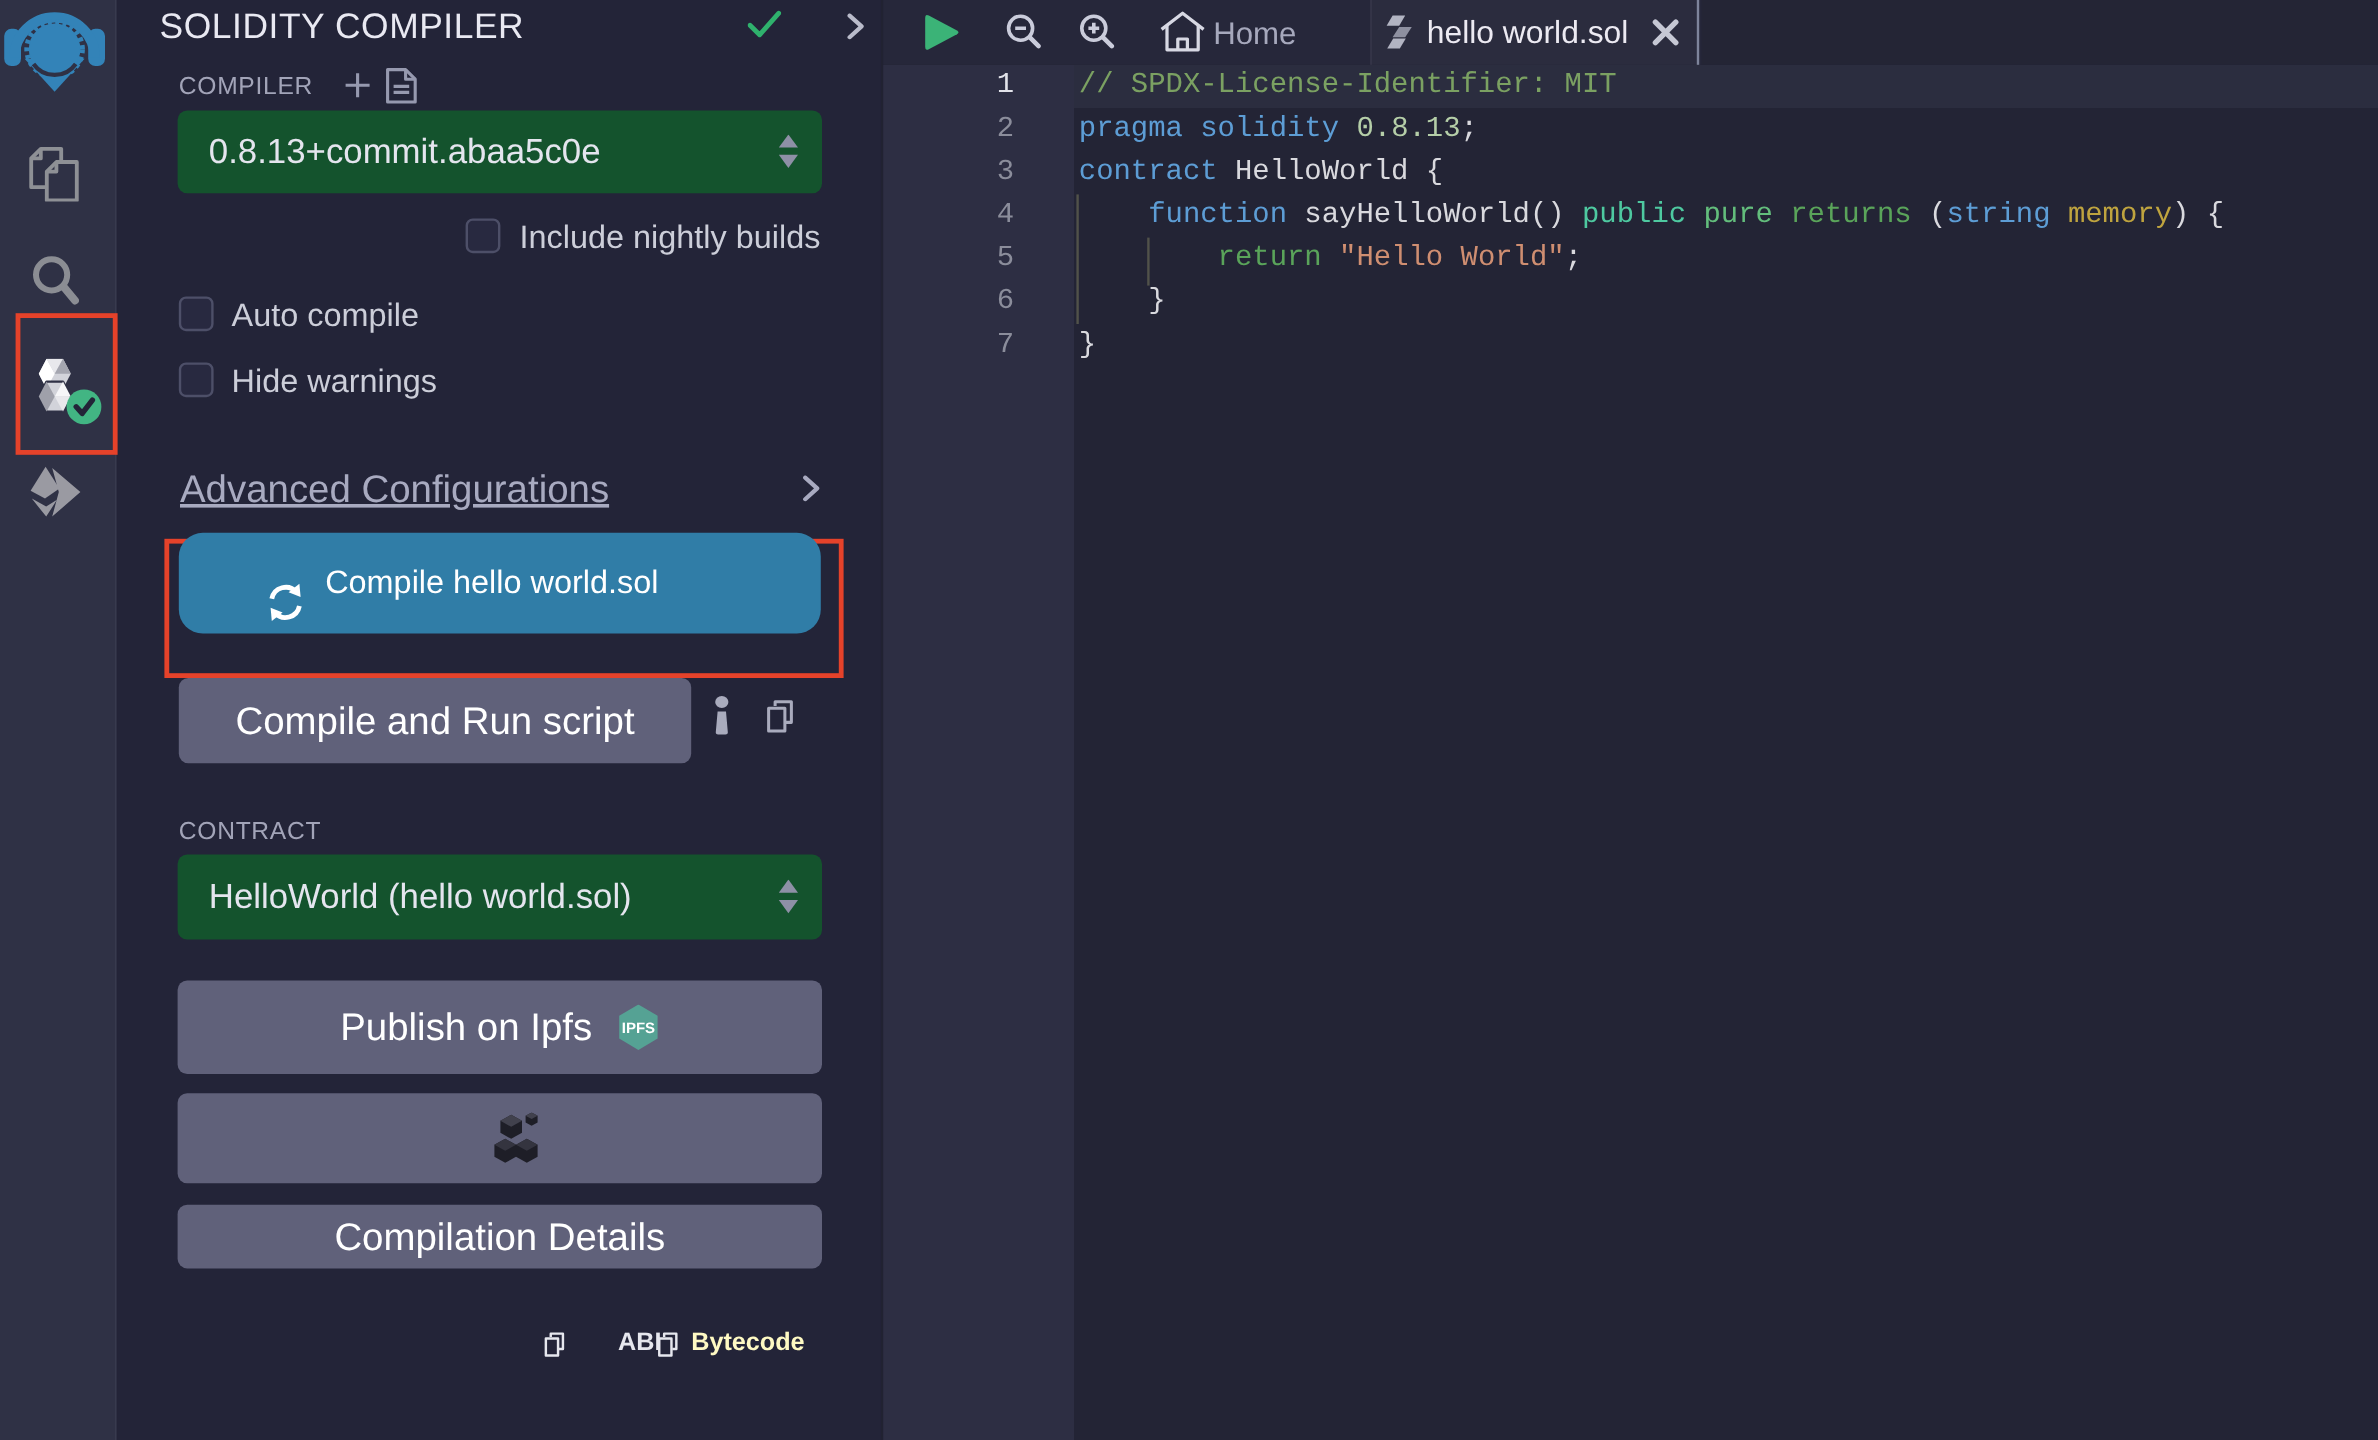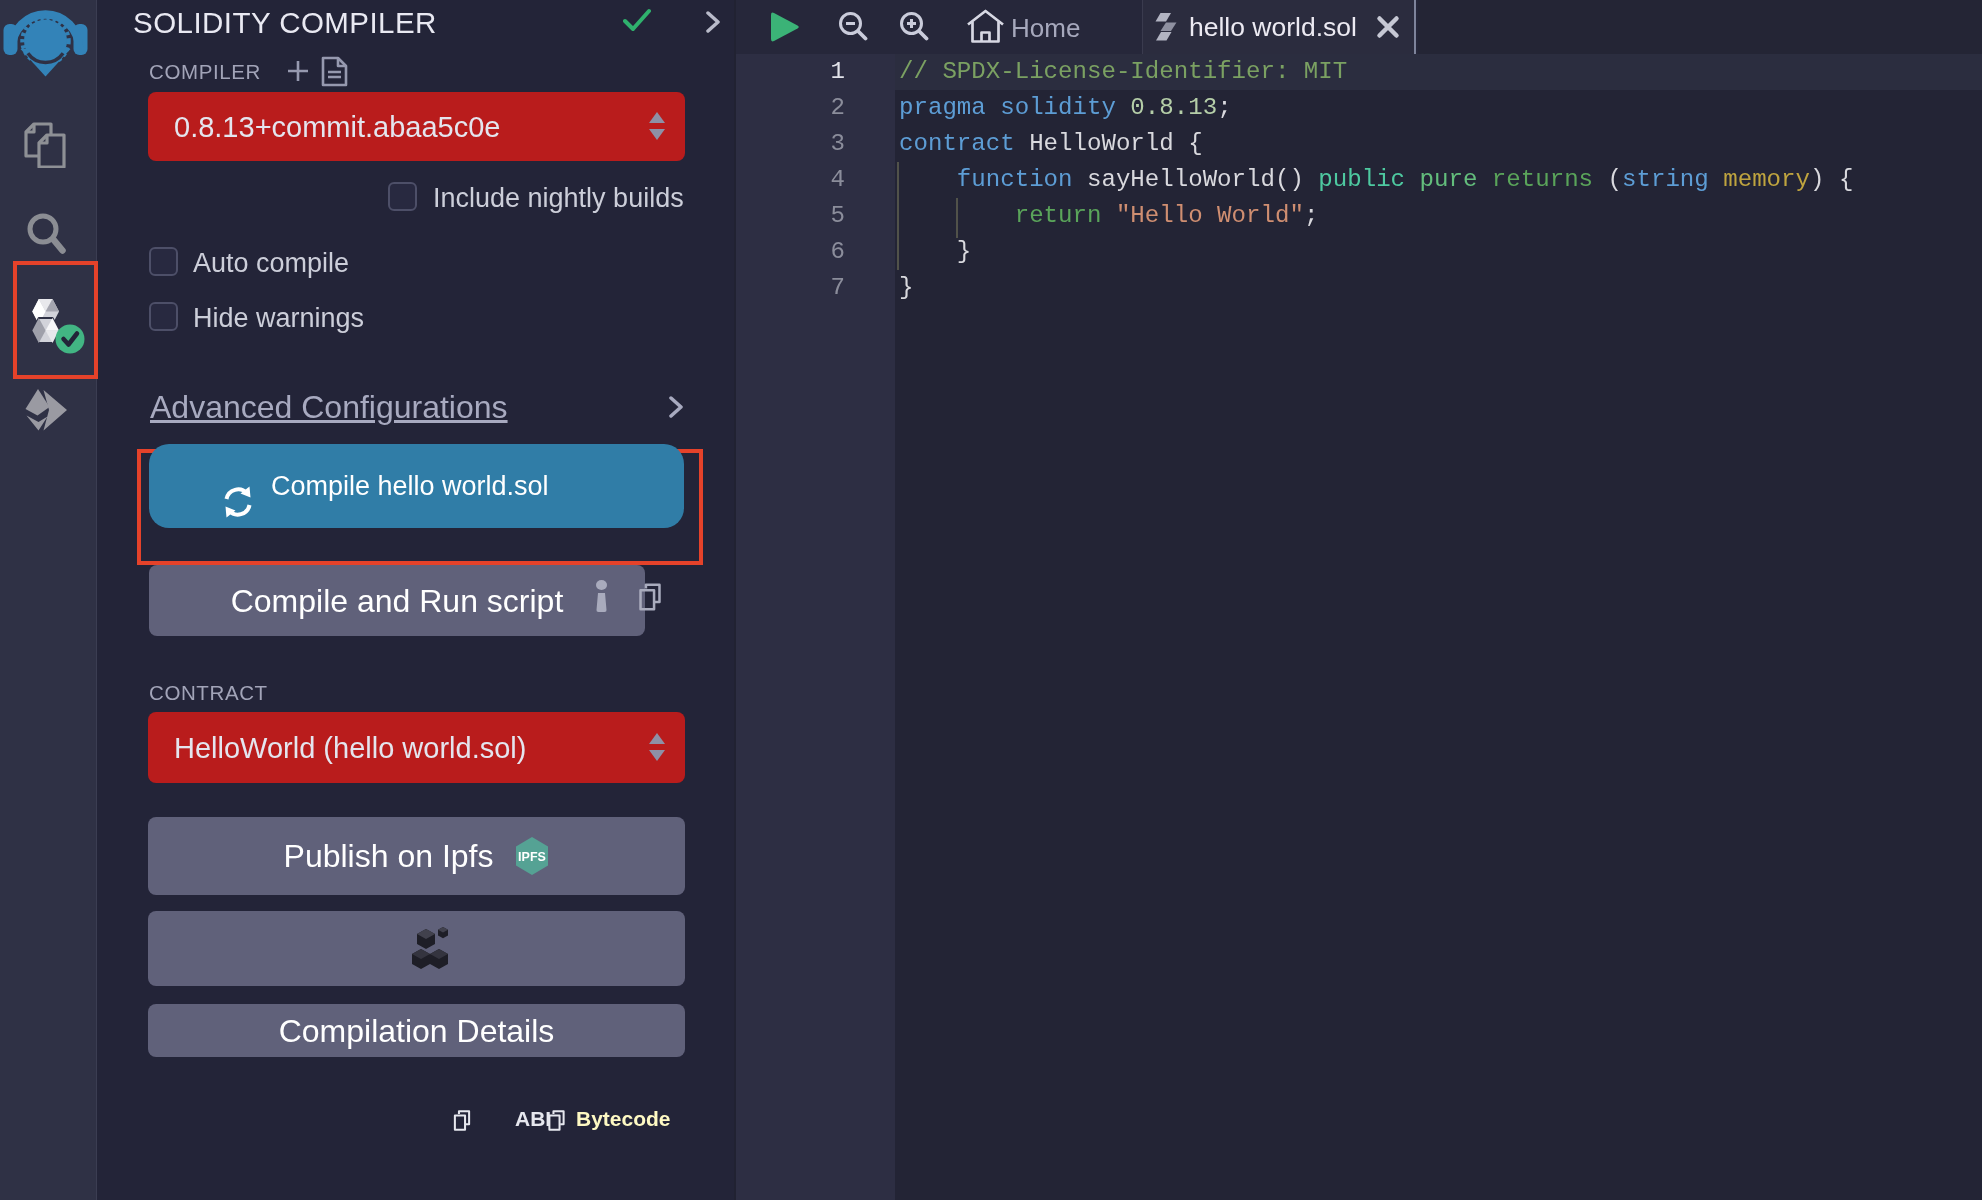--- a/index.html
+++ b/index.html
@@ -7,31 +7,31 @@
 .abs { position:absolute; }
 
 
 #iconbar { left:0; top:0; width:97px; height:1200px; background:#2f3145; border-right:1px solid #3b3d52; }
 #redbox1 { left:13px; top:261px; width:85px; height:118px; border:4px solid #e5422a; }
 
 
 #panel { left:98px; top:0; width:636px; height:1200px; background:#232438; }
 #title { left:133px; top:6px; font-size:29.5px; letter-spacing:0.45px; color:#e9e9f2; font-weight:500; }
 .lbl { font-size:20.5px; letter-spacing:0.6px; color:#a2a4b8; }
-.dd { left:148px; width:537px; background:#b91c1c; border-radius:8px; color:#e4e5ee; font-size:29px; }
+.dd { left:148px; width:537px; background:#14532d; border-radius:8px; color:#e4e5ee; font-size:29px; }
 .dd .txt { position:absolute; left:26px; top:50%; transform:translateY(-50%); white-space:nowrap; }
 .cb { width:29px; height:29px; border:2.5px solid #4d4f68; border-radius:6px; background:#282940; }
 .cblbl { font-size:27px; color:#ccced9; white-space:nowrap; }
 #advcfg { left:150px; top:389px; font-size:32px; color:#a8aac0;text-decoration:underline; }
 #redbox2 { left:137px; top:449px; width:566px; height:116px; border:4px solid #e5422a; }
 #btncompile { left:149px; top:444px; width:535px; height:84px; background:#307da7; border-radius:20px; }
 #btncompile .txt { position:absolute; left:122px; top:50%; transform:translateY(-50%); font-size:27px; color:#fff; white-space:nowrap; }
 .graybtn { left:148px; width:537px; background:#60617a; border-radius:8px; color:#fff; }
 .graybtn .ctr { position:absolute; left:0; right:0; top:50%; transform:translateY(-50%); display:flex; align-items:center; justify-content:center; }
-#btnrun { left:149px; top:565px; width:496px; height:71px; }
+#btnrun { left:149px; top:565px; width:427px; height:71px; }
 #btnrun .ctr { font-size:32px; }
 .bigbtxt { font-size:32px; }
 
 
 #main { left:734px; top:0; width:1248px; height:1200px; background:#232435; }
 #tabbar { left:734px; top:0; width:1248px; height:54px; background:#26273a; }
 #tabbar-right { left:1418px; top:0; width:564px; height:54px; background:#242535; }
 #activetab { left:1142px; top:0; width:274px; height:54px; background:#2b2c3e; border-left:1px solid #3a3b4e; border-right:2px solid #7e849b; }
 #gutter { left:734px; top:54px; width:161px; height:1146px; background:#2d2e43; }
 #line1hl { left:895px; top:54px; width:1087px; height:36px; background:#2b2d3f; }

